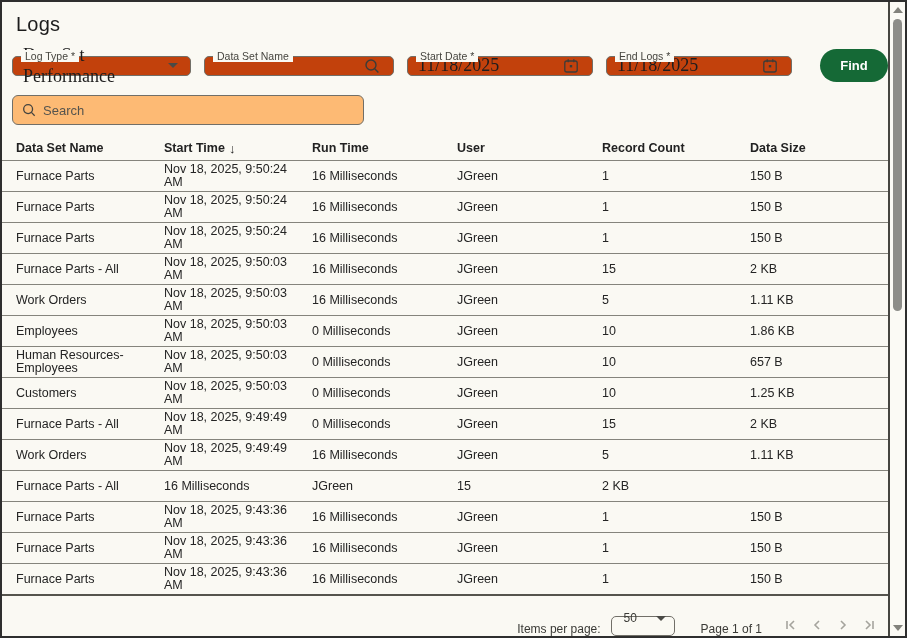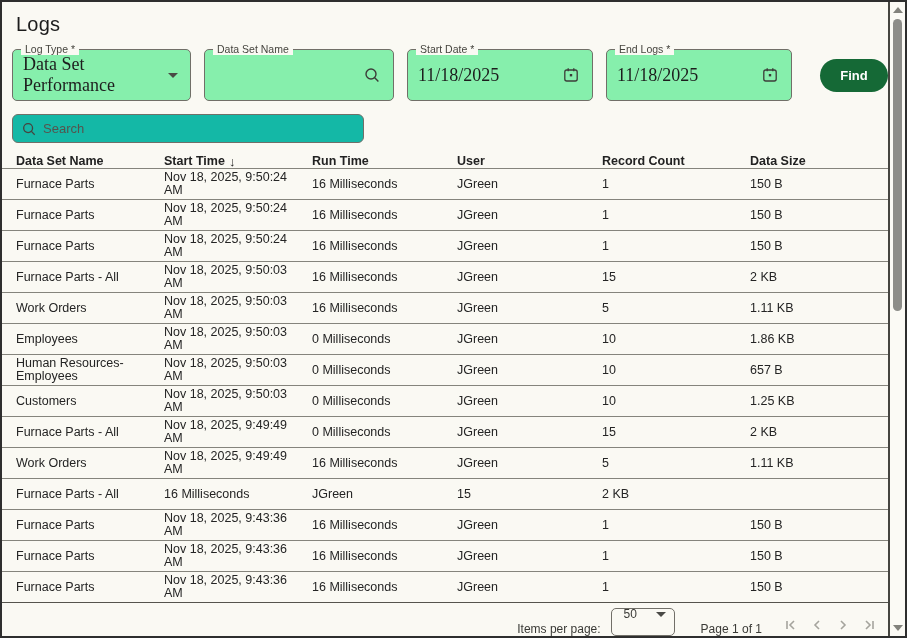--- a/index.html
+++ b/index.html
@@ -12,22 +12,22 @@
     display:flex; overflow:hidden;
   }
   .content { position:relative; flex:1 1 auto; display:flex; flex-direction:column; overflow:hidden; }
 
   
   .page-title { margin:11px 0 0 14px; font-size:20px; font-weight:normal; color:#1c1c1c; letter-spacing:.2px; }
 
   
   .filters { display:flex; align-items:center; margin:13px 0 0 10px; gap:13px; }
   .field {
-    position:relative; height:52px; border:1px solid #716f68; border-radius:5px;
-    background:#86efac; display:flex; align-items:center; padding:0 12px 0 10px;
+    position:relative; height:20px; border:1px solid #716f68; border-radius:5px;
+    background:#c2410c; display:flex; align-items:center; padding:0 12px 0 10px;
   }
   .field .flabel {
     position:absolute; top:-7px; left:8px; background:#faf9f3; padding:0 4px;
     font-size:10.5px; color:#46453f; white-space:nowrap;
   }
   .field .fvalue { font-size:18px; color:#1d1d1d; border:none; outline:none; background:transparent;
     font-family:Liberation Serif, serif; flex:1 1 auto; min-width:0; }
   .field-logtype { width:188px; }
   .field-dsname { width:190px; }
   .field-date  { width:186px; }
@@ -39,21 +39,21 @@
 
   .find-btn {
     margin-left:15px; height:33px; width:72px; border:none; border-radius:17px;
     background:#156936; color:#ffffff; font-size:13px; font-weight:bold;
     font-family:"Liberation Sans", sans-serif; cursor:pointer;
   }
 
   
   .search-box {
     margin:13px 0 0 10px; width:352px; height:30px; border:1px solid #716f68; border-radius:6px;
-    display:flex; align-items:center; padding:0 8px; background:#14b8a6;
+    display:flex; align-items:center; padding:0 8px; background:#fdba74;
   }
   .search-box input {
     border:none; outline:none; background:transparent; font-size:13px; margin-left:6px; flex:1;
     font-family:"Liberation Sans", sans-serif; color:#1d1d1d;
   }
   .search-box input::placeholder { color:#55544e; }
 
   
   .table { margin-top:12px; flex:1 1 auto; display:flex; flex-direction:column; overflow:hidden; }
   .trow {
@@ -67,21 +67,21 @@
   .cell { padding-right:10px; line-height:13px; overflow:hidden; }
   .table-end { border-bottom:2px solid #55544d; margin-top:-1px; }
 
   
   .pager {
     height:33px; flex:0 0 auto; display:flex; align-items:flex-end; justify-content:flex-end;
     font-size:12px; color:#3a3a36; padding-right:6px;
   }
   .ipp-label { margin-right:10px; }
   .ipp-select {
-    width:64px; height:28px; border:1px solid #716f68; border-radius:5px; background:#faf9f3;
+    width:64px; height:20px; border:1px solid #716f68; border-radius:5px; background:#faf9f3;
     display:flex; align-items:center; justify-content:space-between; padding:0 8px 16px 12px; cursor:pointer;
   }
   .page-status { margin:16px 18px 0 26px; }
   .pg-btns { display:flex; align-items:center; gap:4px; margin-right:2px; }
   .pg-btn { width:22px; height:22px; display:flex; align-items:center; justify-content:center; cursor:default; }
 
   
   .scrollbar {
     position:relative; flex:0 0 17px; background:#fbfaf5; border-left:2px solid #454540;
   }

